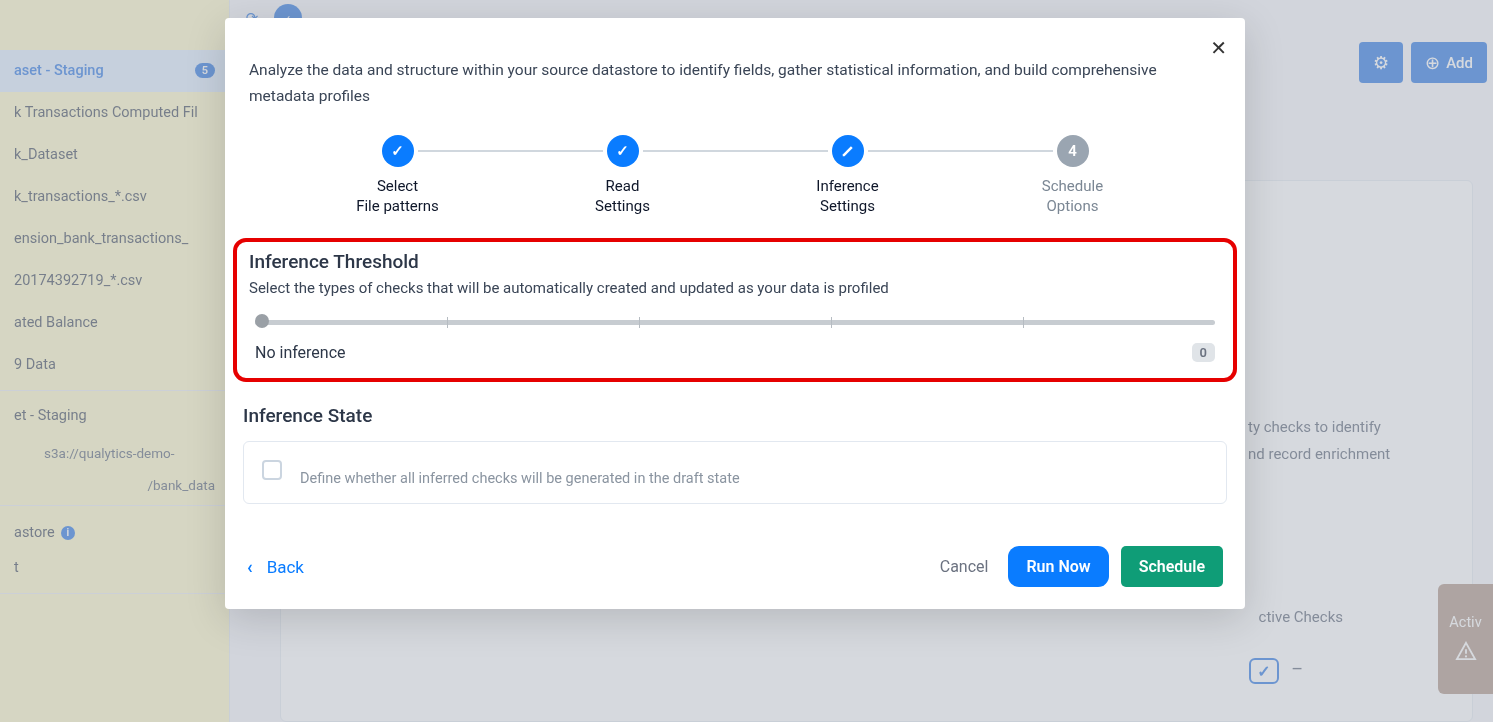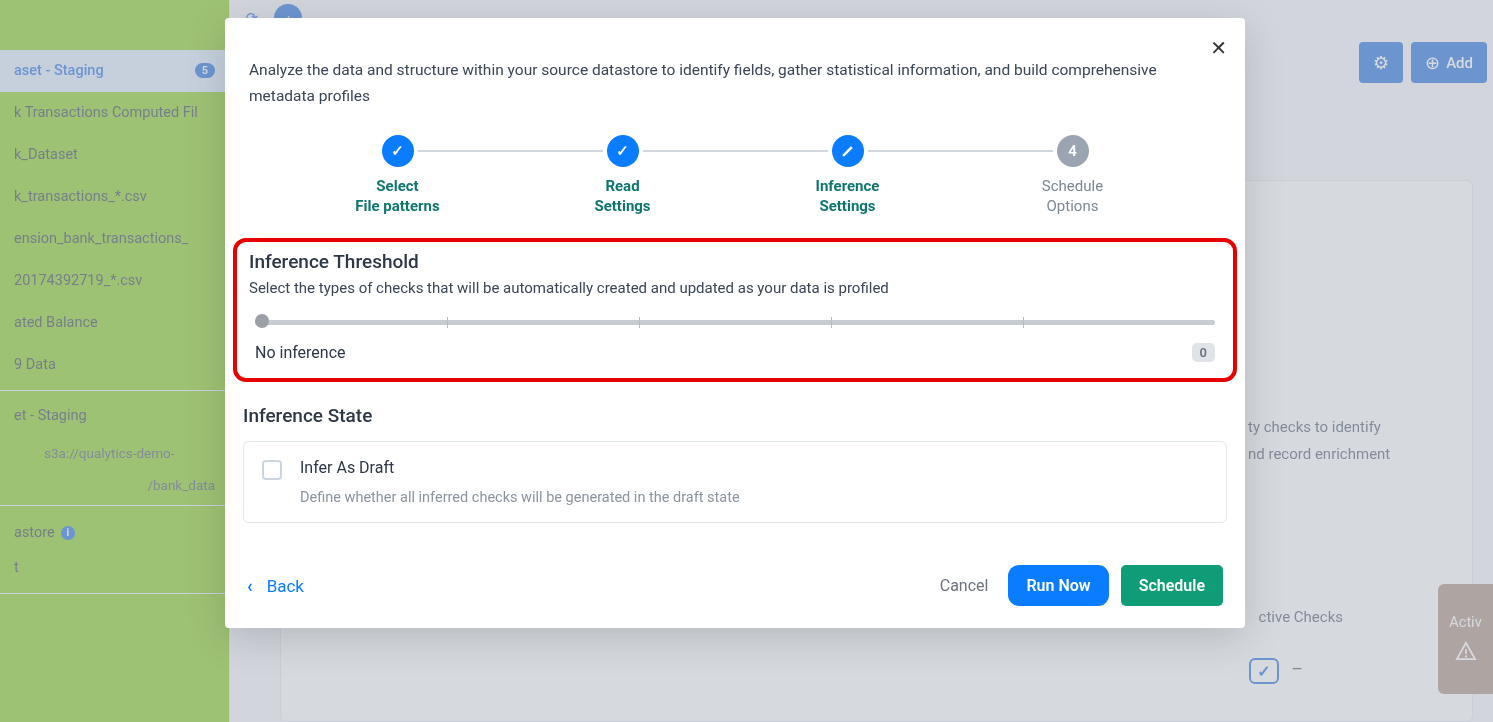--- a/index.html
+++ b/index.html
@@ -11,21 +11,21 @@
     filter: none;
   }
   .bg-overlay {
     position: absolute; inset: 0;
     background: rgba(180,185,195,0.55);
     pointer-events: none;
   }
 
   .sidebar {
     position: absolute; left: 0; top: 0; width: 230px; height: 100%;
-    background: #84cc16; border-right: 1px solid #e2e8f0;
+    background: #fef9c3; border-right: 1px solid #e2e8f0;
     padding-top: 50px;
   }
   .sidebar-item {
     display: flex; align-items: center; justify-content: space-between;
     padding: 12px 14px; font-size: 14.5px; color: #2d3748;
     white-space: nowrap; overflow: hidden;
     border-bottom: 1px solid transparent;
   }
   .sidebar-item.active { background: #dceafd; color: #1569e0; font-weight: 500;}
   .sidebar-item .badge {
@@ -128,21 +128,21 @@
     width: calc(100% - 40px); height: 2px; background: #d0d7de;
   }
   .step-circle {
     width: 32px; height: 32px; border-radius: 50%; display: flex; align-items: center; justify-content: center;
     font-size: 15px; font-weight: 600;
   }
   .step-done { background: #0a7cff; color: #fff; }
   .step-current { background: #0a7cff; color: #fff; }
   .step-pending { background: #9aa5b1; color: #fff; }
   .step-label { margin-top: 10px; font-size: 15px; text-align: center; line-height: 1.3; }
-  .step-label.active { color: #0f766e; font-weight: 700; }
+  .step-label.active { color: #0f172a; font-weight: 400; }
   .step-label.muted { color: #7b8794; }
 
   
   .highlight-box {
     margin: 22px 8px 0; padding: 8px 12px 16px;
     border: 4px solid #e60000; border-radius: 13px;
   }
   .section-h {
     font-size: 19px; font-weight: 500; color: #2d3748;
   }
@@ -346,21 +346,20 @@
       <span class="slider-value-label">No inference</span>
       <span class="slider-chip">0</span>
     </div>
   </div>
 
   <div class="inf-state">
     <div class="section-h">Inference State</div>
     <div class="card">
       <div class="chk"></div>
       <div>
-        <div class="card-title">Infer As Draft</div>
         <div class="card-sub">Define whether all inferred checks will be generated in the draft state</div>
       </div>
     </div>
   </div>
 
   <div class="modal-footer">
     <div class="back-link">
       <span class="back-chev">‹</span>
       <span>Back</span>
     </div>

